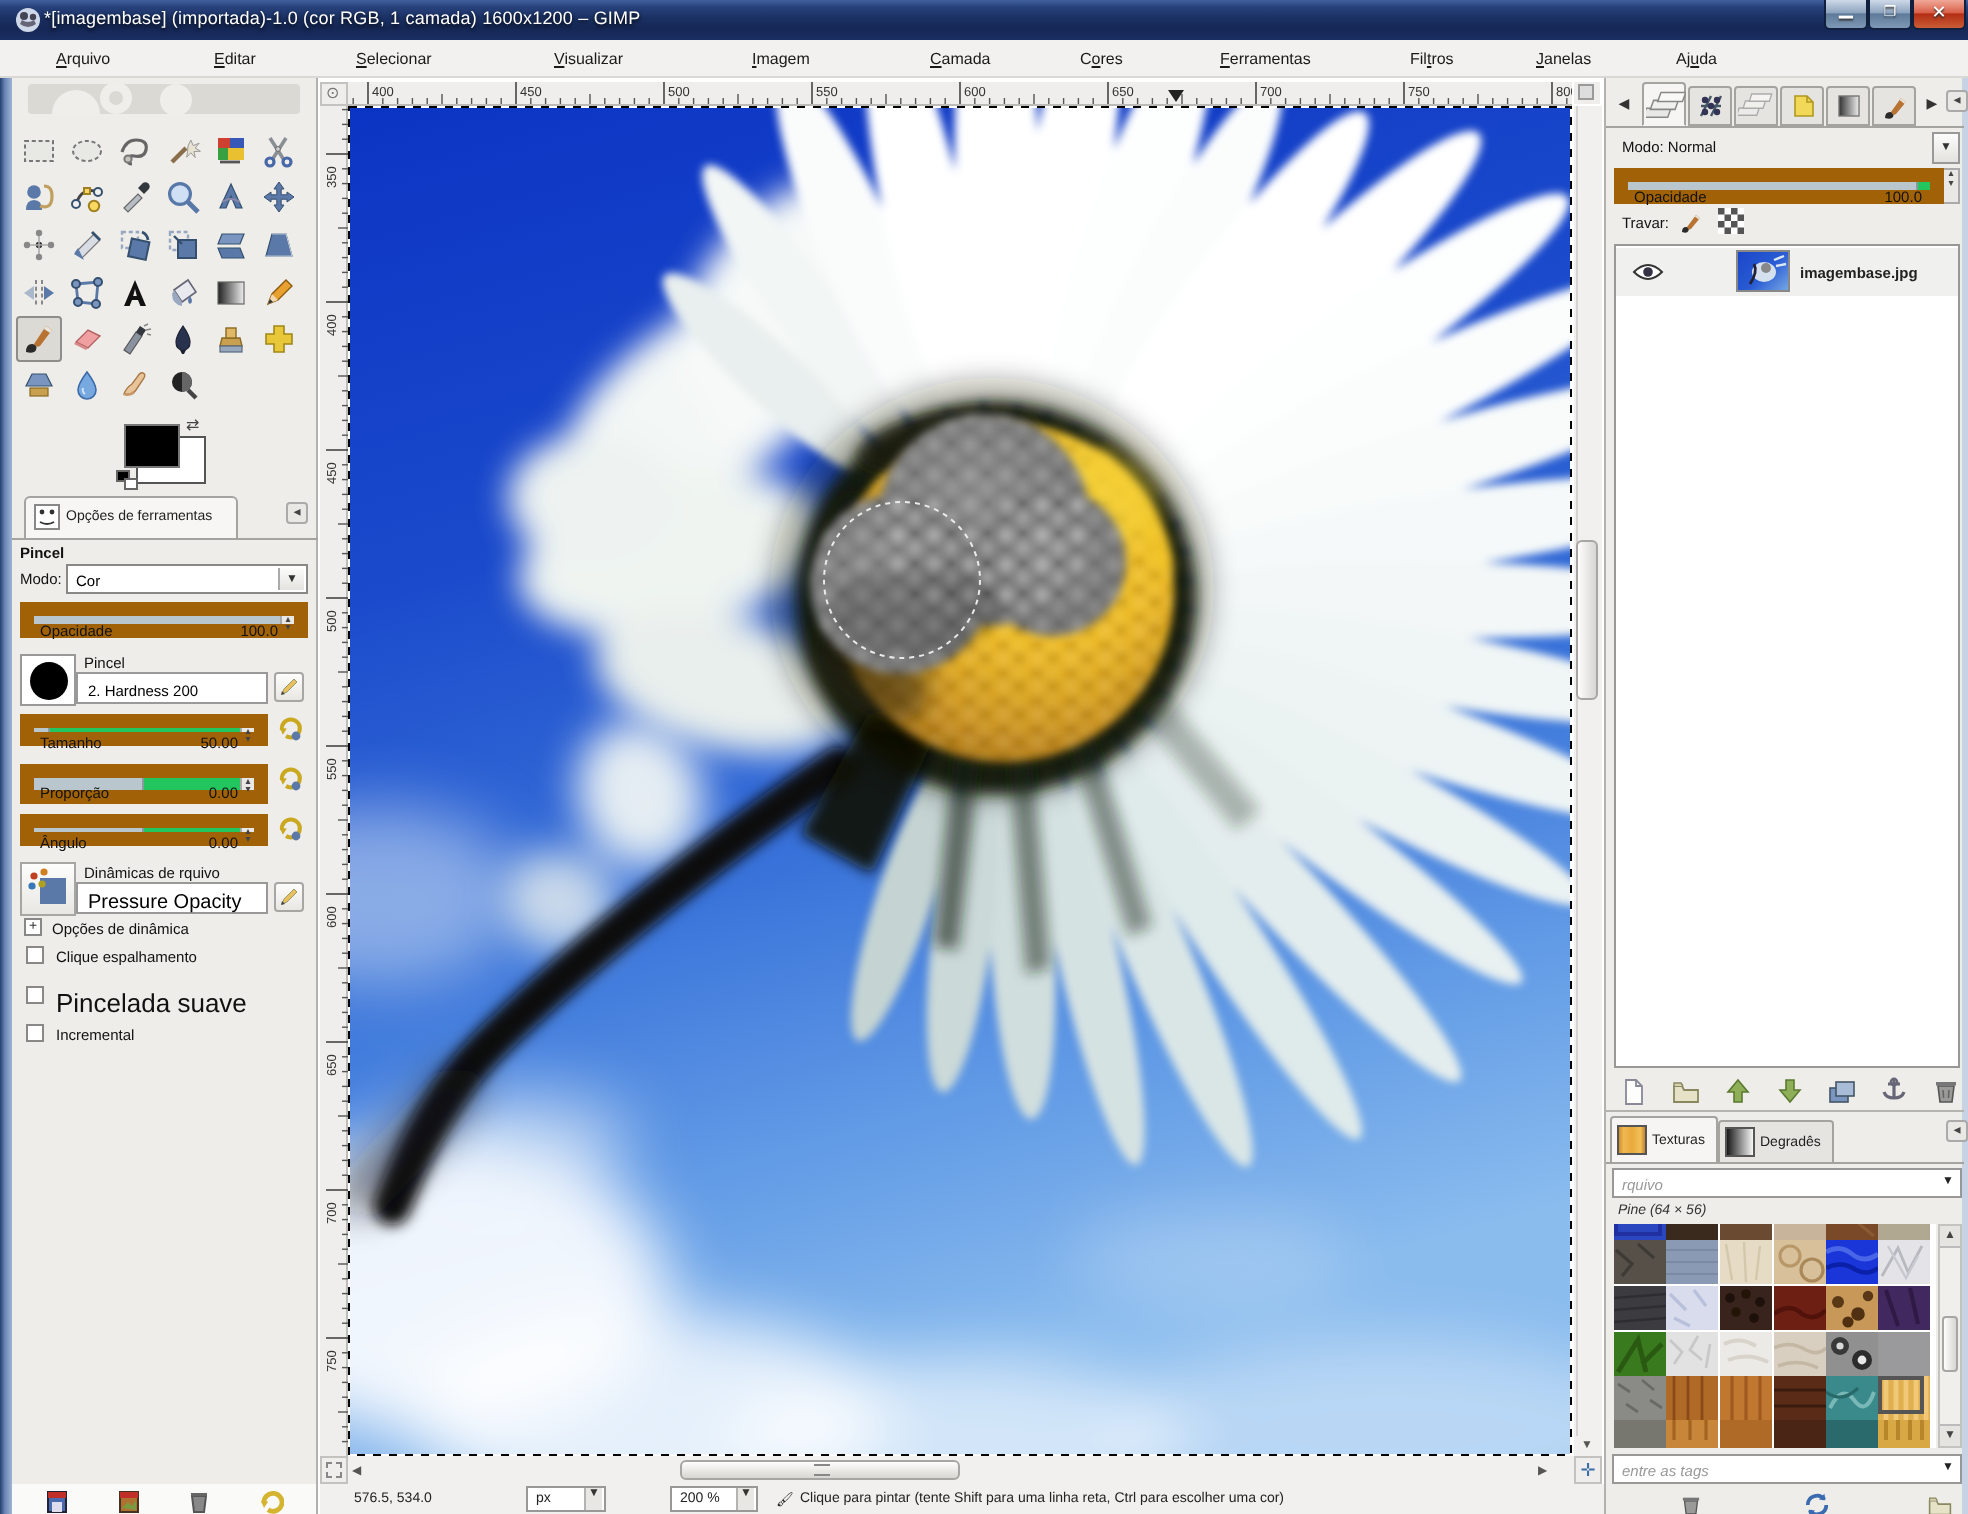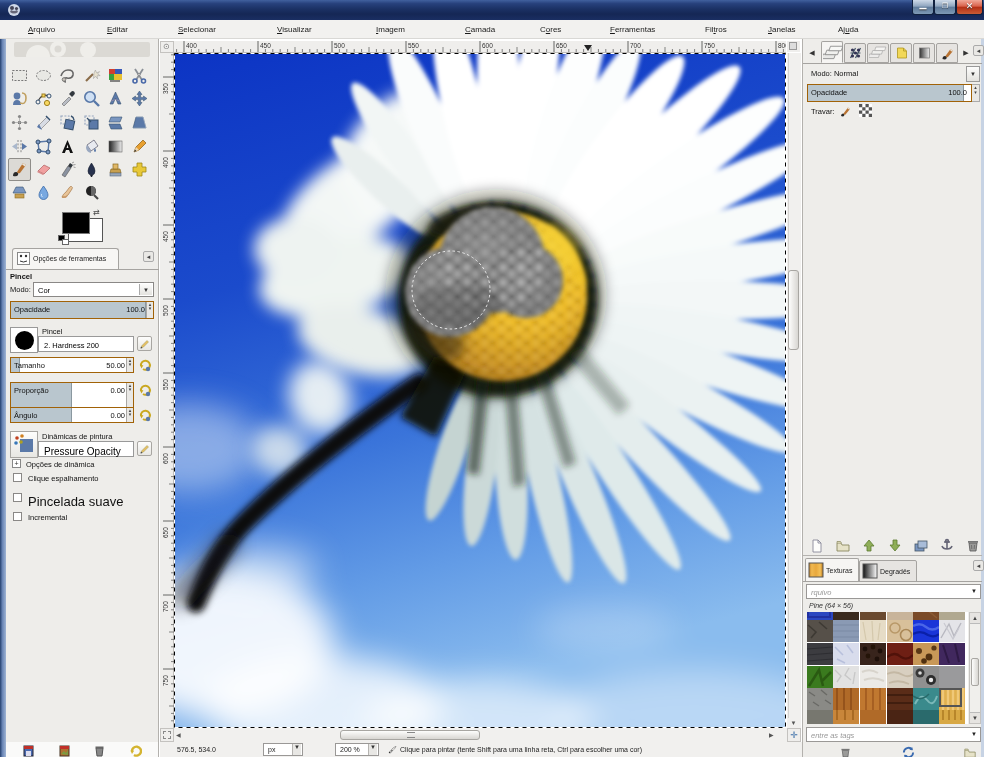--- a/index.html
+++ b/index.html
@@ -32,36 +32,37 @@
 #vsb{left:787px;top:53px;width:14px;height:675px;background:#f1f0ee;}
 #hsb{left:174px;top:728px;width:613px;height:14px;background:#f1f0ee;}
 #qmask{left:160px;top:728px;width:14px;height:14px;background:#efeeec;border:1px solid #c4c2bf;}
 #navbtn{left:787px;top:728px;width:14px;height:14px;background:#efeeec;border:1px solid #c4c2bf;color:#3a6ea8;font-size:9px;text-align:center;line-height:12px;}
 
 #status{left:160px;top:742px;width:642px;height:15px;background:#f1f0ee;font-size:7px;color:#222;}
 .sbtxt{position:absolute;top:4px;}
 .combo{position:absolute;background:#fff;border:1px solid #9a9896;font-size:7px;color:#222;}
 .combo .arr{position:absolute;right:1px;top:0;bottom:0;width:9px;background:#e8e7e4;border-left:1px solid #b5b3b0;color:#333;font-size:6px;text-align:center;}
 
-.slider{position:absolute;border:1px solid #a16207;background:#ffffff;font-size:7.5px;color:#111;}
+.slider{position:absolute;border:7px solid #a16207;background:#22c55e;font-size:7.5px;color:#111;}
 .sfill{position:absolute;left:0;top:0;bottom:0;background:#b9c6ce;border-right:1px solid #8a98a0;}
 .slbl{position:absolute;left:3px;top:3px;}
 .sval{position:absolute;right:8px;top:3px;}
 .spin{position:absolute;right:0;top:0;bottom:0;width:7px;background:#e9e8e5;border-left:1px solid #aaa8a5;}
 .chk{position:absolute;width:9px;height:9px;background:#fff;border:1px solid #8a8886;}
 </style></head>
 <body>
 <div id="win">
 <div class="abs" id="title">
   <svg class="abs" style="left:7px;top:3px" width="14" height="14" viewBox="0 0 14 14">
         <circle cx="7" cy="7" r="6" fill="#cfd8e8"></circle>
         <circle cx="5" cy="5" r="2" fill="#445"></circle>
         <circle cx="9.5" cy="5.5" r="1.6" fill="#445"></circle>
         <path d="M3 9 Q7 12 11 9 L10 7 Q7 9 4 7 Z" fill="#667"></path>
       </svg>
+  <span class="txt">*[imagembase] (importada)-1.0 (cor RGB, 1 camada) 1600x1200 – GIMP</span>
   <div class="winbtn" id="btnmin">
         <div class="glyph" style="top:-1px">▁</div>
       </div>
   <div class="winbtn" id="btnmax">
         <div class="glyph" style="font-size:7px;top:2px">❐</div>
       </div>
   <div class="winbtn" id="btncls">
         <div class="glyph">✕</div>
       </div>
 </div>
@@ -300,21 +301,21 @@
 <div class="spin">
           <div style="font-size:5px;line-height:4px;text-align:center;color:#444">▴</div>
           <div style="font-size:5px;line-height:4px;text-align:center;color:#444">▾</div>
         </div>
       </div>
 <div style="position:absolute;left:133px;top:319px;width:13px;height:13px"><svg width="13" height="13" viewBox="0 0 13 13">
           <path d="M2 7 a4.5 4.5 0 1 1 2 3" fill="none" stroke="#caa820" stroke-width="2"></path>
           <path d="M1 6 l3.4.2 L2.4 9.4 Z" fill="#caa820"></path>
           <circle cx="9" cy="10" r="2.2" fill="#5b79a8"></circle>
         </svg></div>
-<div class="slider" style="left:4px;top:343px;width:124px;height:32px">
+<div class="slider" style="left:4px;top:343px;width:124px;height:20px">
 <div class="sfill" style="width:50%"></div>
 <span class="slbl">Proporção</span>
         <span class="sval">0.00</span>
 <div class="spin">
           <div style="font-size:5px;line-height:4px;text-align:center;color:#444">▴</div>
           <div style="font-size:5px;line-height:4px;text-align:center;color:#444">▾</div>
         </div>
       </div>
 <div style="position:absolute;left:133px;top:344px;width:13px;height:13px"><svg width="13" height="13" viewBox="0 0 13 13">
           <path d="M2 7 a4.5 4.5 0 1 1 2 3" fill="none" stroke="#caa820" stroke-width="2"></path>
@@ -335,21 +336,21 @@
           <path d="M1 6 l3.4.2 L2.4 9.4 Z" fill="#caa820"></path>
           <circle cx="9" cy="10" r="2.2" fill="#5b79a8"></circle>
         </svg></div>
 <div style="position:absolute;left:4px;top:392px;width:28px;height:27px;background:linear-gradient(#fdfdfc,#e8e7e3);border:1px solid #a8a6a2"><svg width="26" height="25" viewBox="0 0 26 25">
           <rect x="9" y="7" width="13" height="13" fill="#5b79a8"></rect>
           <circle cx="6" cy="6" r="1.8" fill="#c04020"></circle>
           <circle cx="11" cy="4" r="1.8" fill="#d08020"></circle>
           <circle cx="5" cy="11" r="1.8" fill="#3878b8"></circle>
           <circle cx="10" cy="10" r="1.8" fill="#b0a020"></circle>
         </svg></div>
-<span style="position:absolute;left:36px;top:393px;font-size:7.5px;color:#111">Dinâmicas de pintura</span>
+<span style="position:absolute;left:36px;top:393px;font-size:7.5px;color:#111">Dinâmicas de rquivo</span>
 <div style="position:absolute;left:32px;top:402px;width:96px;height:16px;background:#fff;border:1px solid #999">
         <span style="position:absolute;left:5px;top:4px;font-size:10px">Pressure Opacity</span>
       </div>
 <div style="position:absolute;left:131px;top:402px;width:15px;height:15px;background:linear-gradient(#fdfdfc,#e8e7e3);border:1px solid #a8a6a2;border-radius:2px"><svg width="13" height="13" viewBox="0 0 13 13">
           <path d="M3 10 L4 7.5 L9 2.5 L10.5 4 L5.5 9 Z" fill="#e8c060" stroke="#996" stroke-width=".5"></path>
           <path d="M2.5 10.5 L4.5 10 L3 8.5 Z" fill="#444"></path>
         </svg></div>
 <div style="position:absolute;left:6px;top:420px;width:9px;height:9px;background:#fff;border:1px solid #888;font-size:7px;line-height:8px;text-align:center;color:#333">+</div>
 <span style="position:absolute;left:20px;top:421px;font-size:7.5px;color:#111">Opções de dinâmica</span>
 <div class="chk" style="left:7px;top:434px"></div>
@@ -449,20 +450,36 @@
           <rect x="0" y="0" width="3.25" height="3.25"></rect>
           <rect x="6.5" y="0" width="3.25" height="3.25"></rect>
           <rect x="3.25" y="3.25" width="3.25" height="3.25"></rect>
           <rect x="9.75" y="3.25" width="3.25" height="3.25"></rect>
           <rect x="0" y="6.5" width="3.25" height="3.25"></rect>
           <rect x="6.5" y="6.5" width="3.25" height="3.25"></rect>
           <rect x="3.25" y="9.75" width="3.25" height="3.25"></rect>
           <rect x="9.75" y="9.75" width="3.25" height="3.25"></rect>
         </g>
       </svg>
+<div style="position:absolute;left:4px;top:83px;width:173px;height:412px;background:#fff;border:1px solid #9a9896">
+<div style="position:absolute;left:0;top:1px;width:171px;height:24px;background:#f0f0ee"></div>
+<svg style="position:absolute;left:8px;top:8px" width="16" height="10" viewBox="0 0 16 10">
+          <path d="M1 5 Q8 -2 15 5 Q8 12 1 5 Z" fill="#fff" stroke="#333" stroke-width="1"></path>
+          <circle cx="8" cy="5" r="2.4" fill="#334"></circle>
+        </svg>
+<div style="position:absolute;left:60px;top:2px;width:27px;height:21px;background:linear-gradient(135deg,#1a46c8 0%,#2a5cd4 55%,#74a6e4 100%);border:1px solid #888">
+<path d=""></path>
+<svg width="25" height="19" viewBox="0 0 25 19">
+            <ellipse cx="13" cy="10" rx="6" ry="5" fill="#e8eef2" opacity=".9"></ellipse>
+            <circle cx="14" cy="8" r="2.5" fill="#888"></circle>
+            <path d="M6 16 Q10 10 8 6" stroke="#223" stroke-width="1.4" fill="none"></path>
+            <path d="M18 4 L23 2 M19 7 L24 6" stroke="#dde8f0" stroke-width="1.2"></path>
+          </svg></div>
+<span style="position:absolute;left:92px;top:9px;font-size:7.5px;font-weight:bold;color:#222">imagembase.jpg</span>
+</div>
 <svg style="position:absolute;left:6px;top:499px" width="16" height="15" viewBox="0 0 16 15">
         <path d="M4 2 L9 2 L12 5 L12 14 L4 14 Z" fill="#fdfdfb" stroke="#889" stroke-width=".9"></path>
         <path d="M9 2 L9 5 L12 5" fill="none" stroke="#889" stroke-width=".9"></path>
       </svg>
 <svg style="position:absolute;left:32px;top:499px" width="16" height="15" viewBox="0 0 16 15">
         <path d="M2 5 L6 5 L7 7 L14 7 L14 13 L2 13 Z" fill="#e6e2c8" stroke="#8a8860" stroke-width=".9"></path>
         <path d="M2 5 L2 3.5 L5.5 3.5 L6.5 5" fill="#d6d2b0" stroke="#8a8860" stroke-width=".7"></path>
       </svg>
 <svg style="position:absolute;left:58px;top:499px" width="16" height="15" viewBox="0 0 16 15">
         <path d="M8 2 L13 8 L10 8 L10 13 L6 13 L6 8 L3 8 Z" fill="#8fae58" stroke="#5a7a30" stroke-width=".8"></path>

